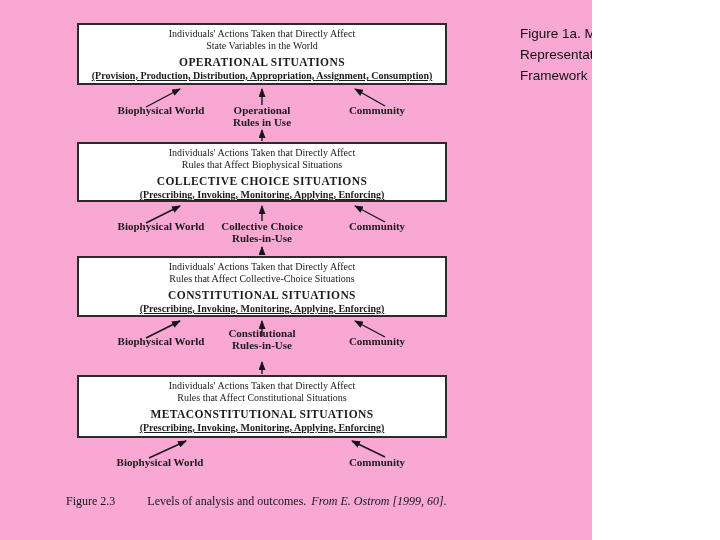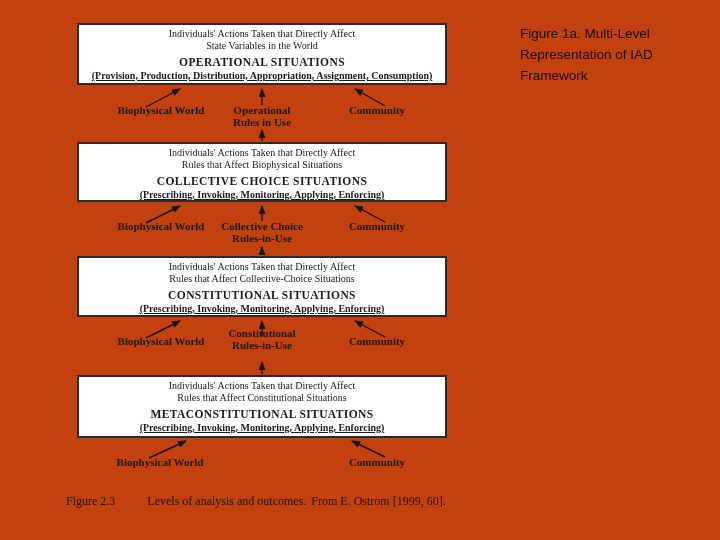--- a/index.html
+++ b/index.html
@@ -1,35 +1,35 @@
 <!DOCTYPE html>
 <html><head>
 <meta charset="utf-8">
 <style>
   html,body{margin:0;padding:0;background:#fff;}
-  .slide{position:relative;width:720px;height:540px;background:#c2410c;
+  .slide{position:relative;width:592px;height:540px;background:#f9a8d4;
          font-family:"Liberation Serif",serif;color:#1b1b1b;overflow:hidden;}
 
   .box{position:absolute;left:77px;width:370px;border:2px solid #2b2b2b;box-sizing:border-box;
        background:#fff;display:flex;flex-direction:column;align-items:center;text-align:center;}
   .action-line{font-size:10px;line-height:12px;white-space:nowrap;}
   .action{margin-top:3px;}
   .sit-title{font-weight:bold;font-size:11.5px;line-height:12px;letter-spacing:.4px;margin-top:4px;white-space:nowrap;}
   .sit-sub{font-weight:bold;font-size:10px;line-height:11px;margin-top:2px;white-space:nowrap;text-decoration:underline;}
 
   .lbl{position:absolute;font-weight:bold;font-size:11px;line-height:12px;text-align:center;white-space:nowrap;}
   .lbl-mid div{white-space:nowrap;}
 
   svg.arrows{position:absolute;left:0;top:0;pointer-events:none;}
   svg.arrows line{stroke:#161616;stroke-width:1.4;}
 
   .caption{position:absolute;left:66px;top:494px;font-size:12px;white-space:nowrap;color:#171717;}
   .caption .fig-label{margin-right:32px;}
   .caption .desc{margin-right:5px;}
-  .caption .src{margin-top:44px;}
+  .caption .src{font-style:italic;margin-top:44px;}
 
   .side-title{position:absolute;left:520px;top:23px;width:180px;
               font-family:"Liberation Sans",sans-serif;font-weight:normal;
               font-size:13.5px;line-height:21px;color:#101010;white-space:pre-line;}
 </style>
 </head>
 <body>
 
 <div class="slide">
 

